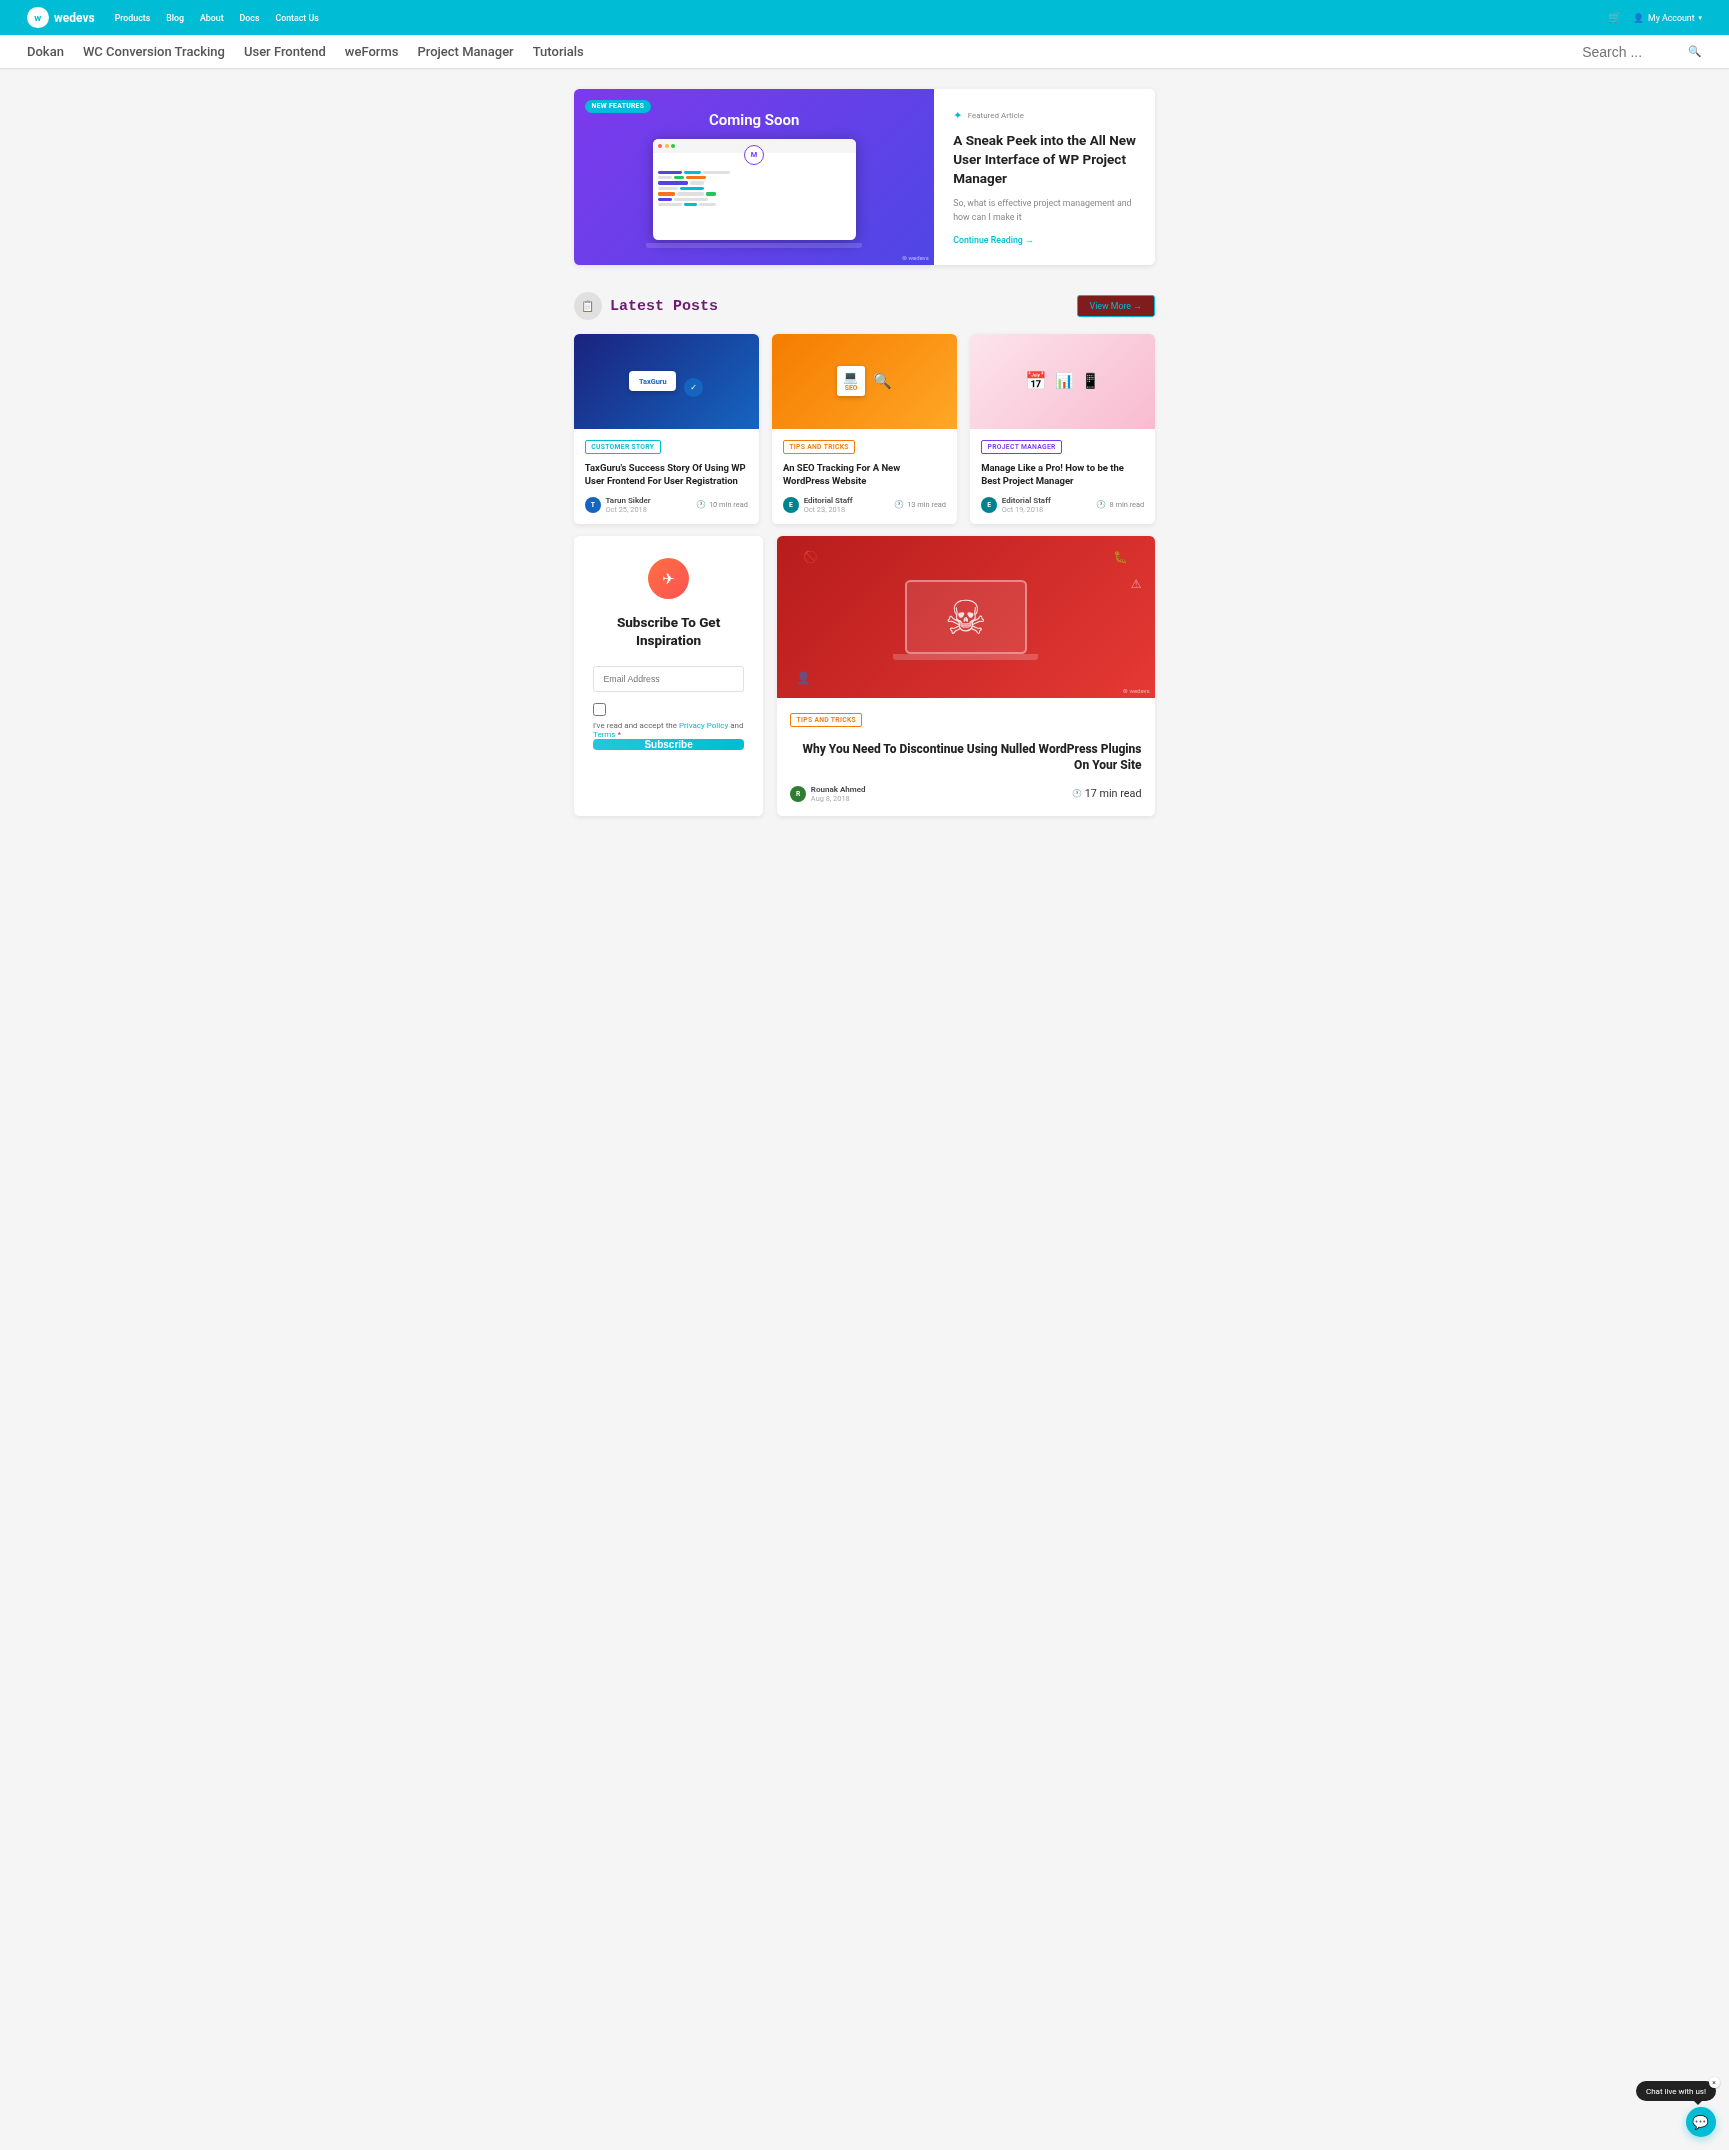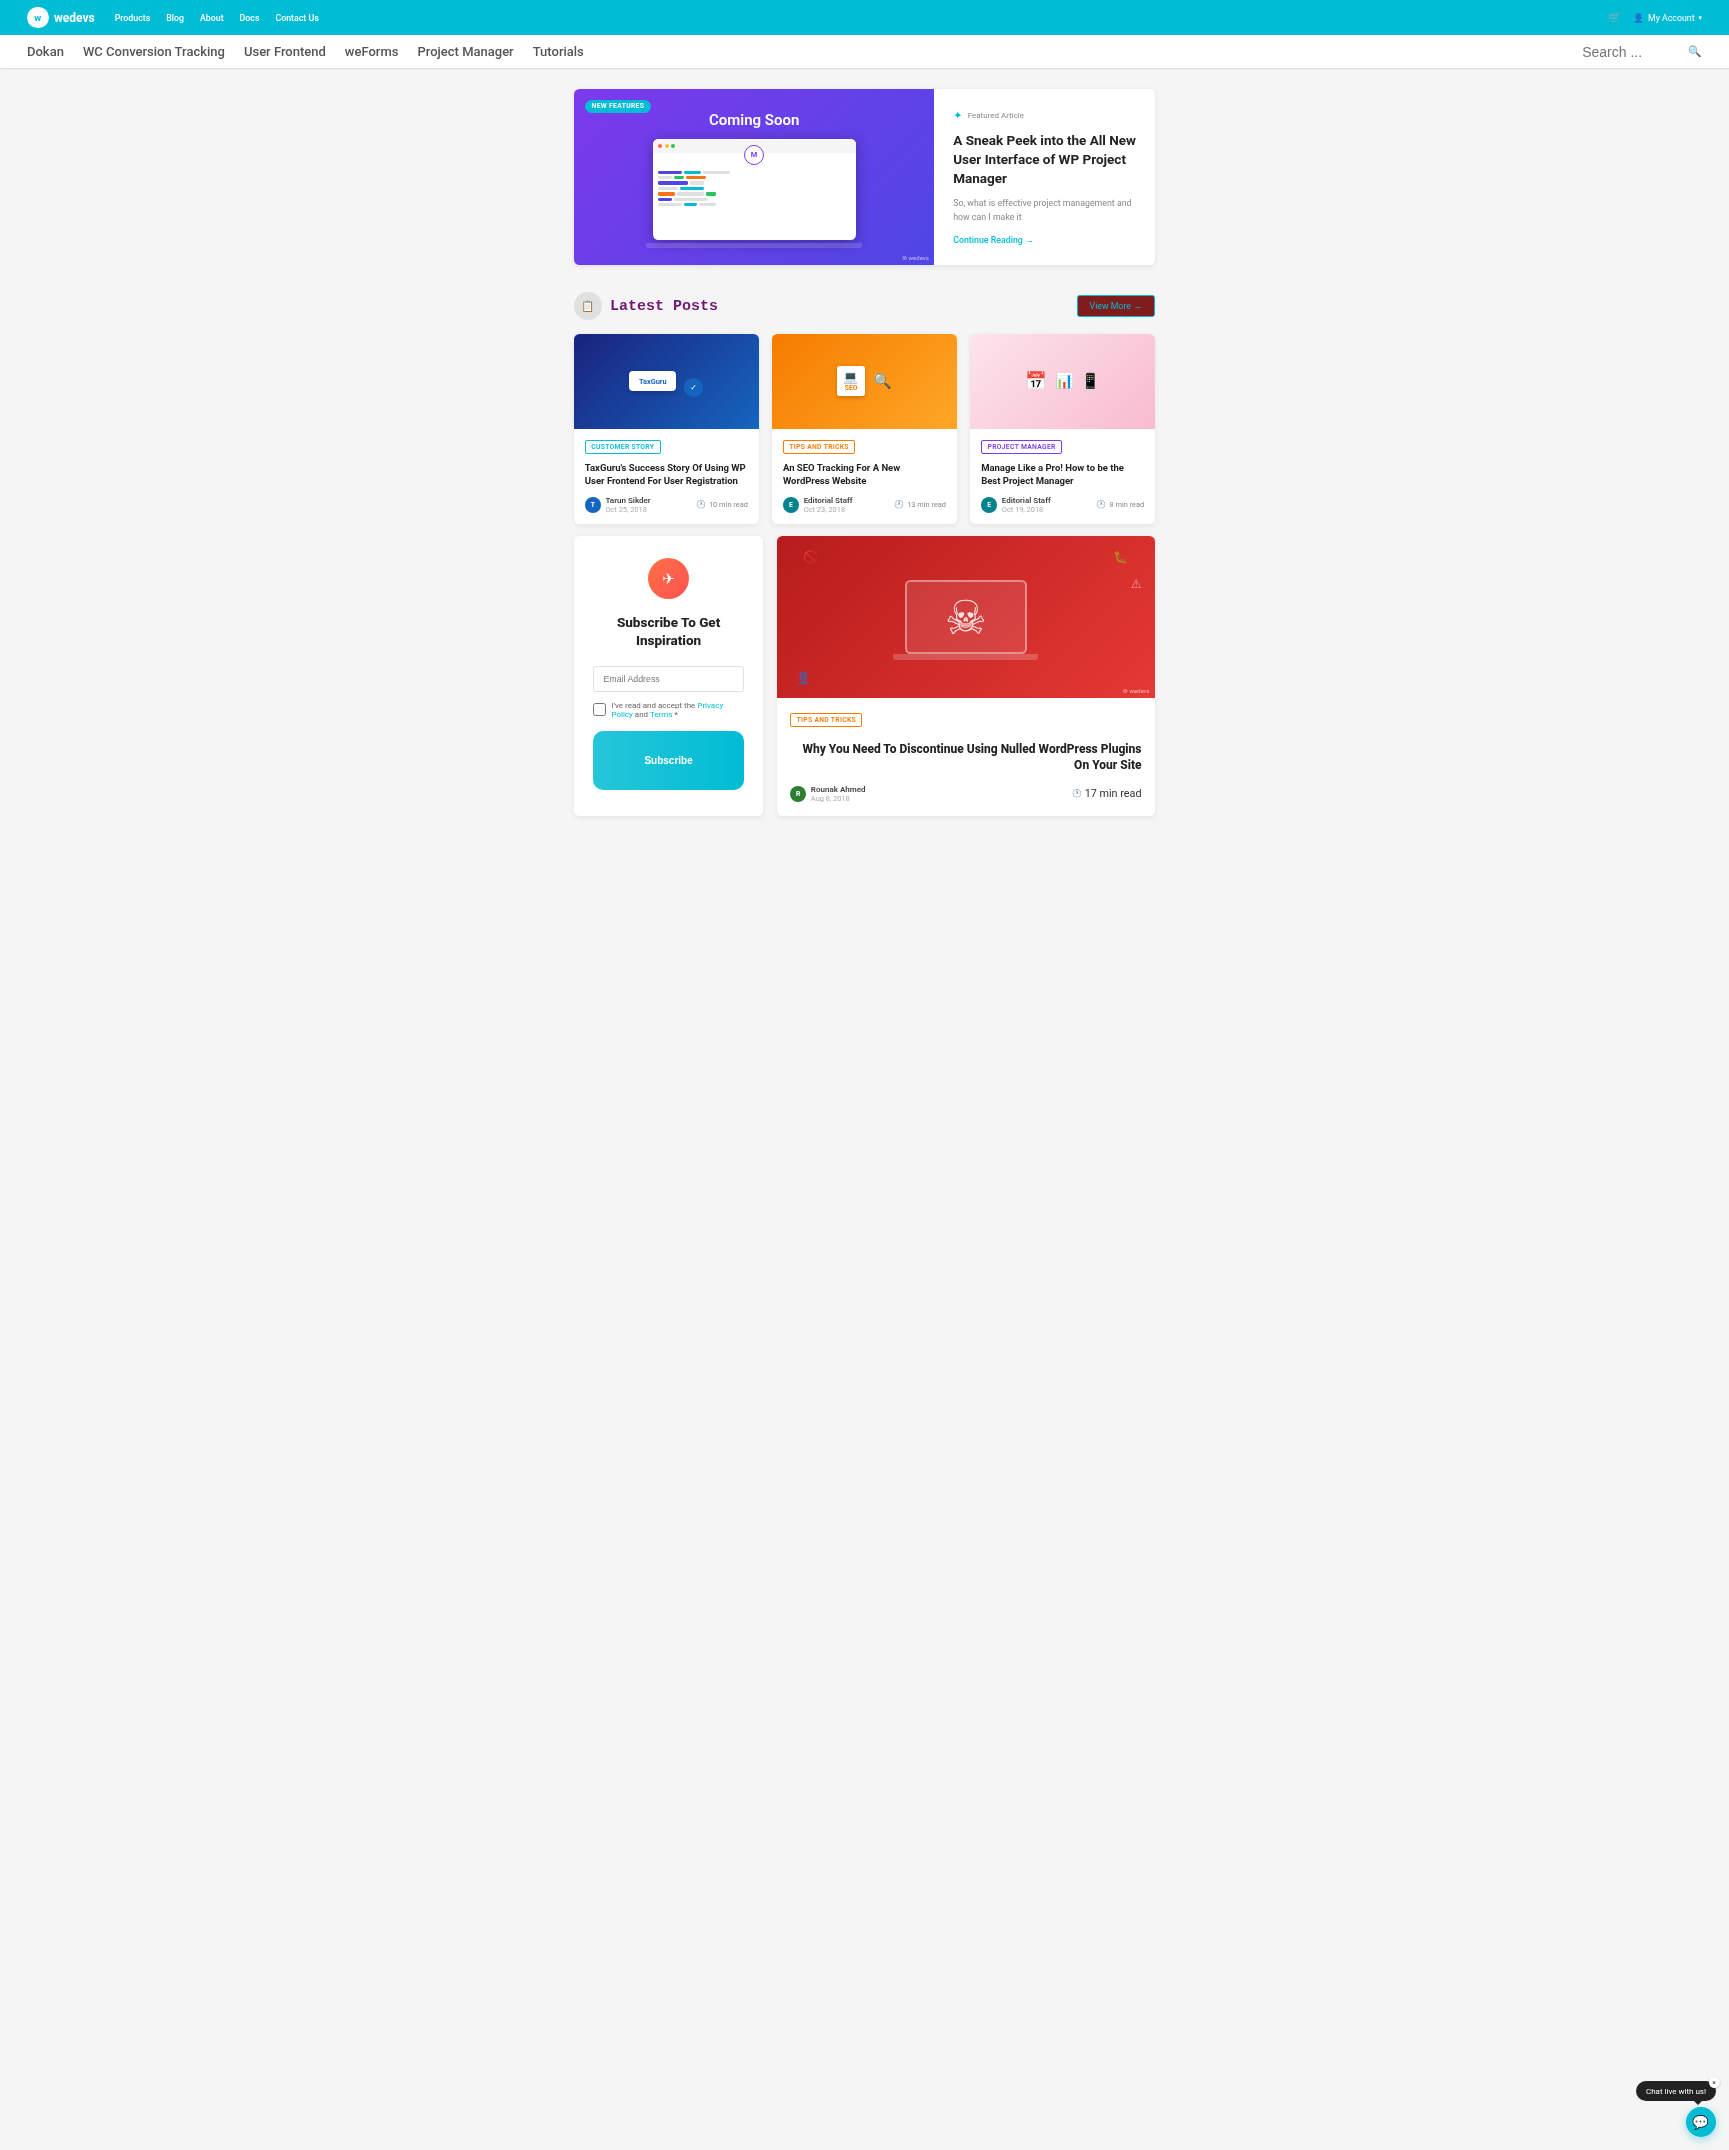--- a/index.html
+++ b/index.html
@@ -304,33 +304,33 @@
       color: #aaa;
       outline: none;
       margin-bottom: 9.5px;
     }
     .privacy-checkbox {
       display: flex;
       align-items: flex-start;
       gap: 5.4px;
       font-size: 8px;
       color: #666;
-      margin-bottom: 12px;
       text-align: left;
+      flex-direction: column;
     }
     .privacy-checkbox input { margin-top: 1.4px; }
     .privacy-link { color: #00bcd4; text-decoration: none; }
     .terms-link { color: #00bcd4; text-decoration: none; }
     .subscribe-btn {
       width: 100%;
       background: linear-gradient(to right, #26c6da, #00bcd4);
       color: white;
       border: none;
-      border-radius: 10px;
-      padding: 24px;
+      border-radius: 4px;
+      padding: 0;
       font-size: 10px;
       font-weight: 600;
       cursor: pointer;
     }
 
     
     .large-post-card {
       background: white;
       border-radius: 5.4px;
       overflow: hidden;

